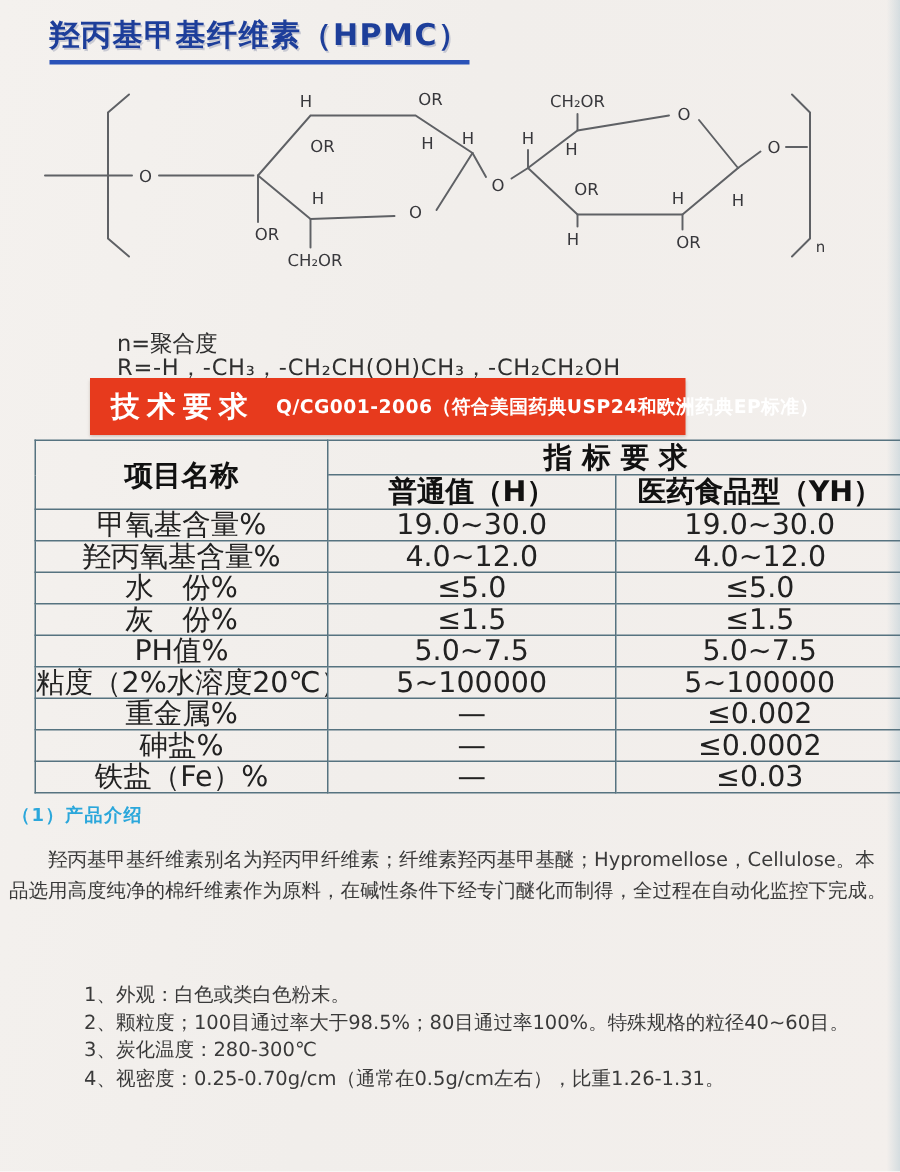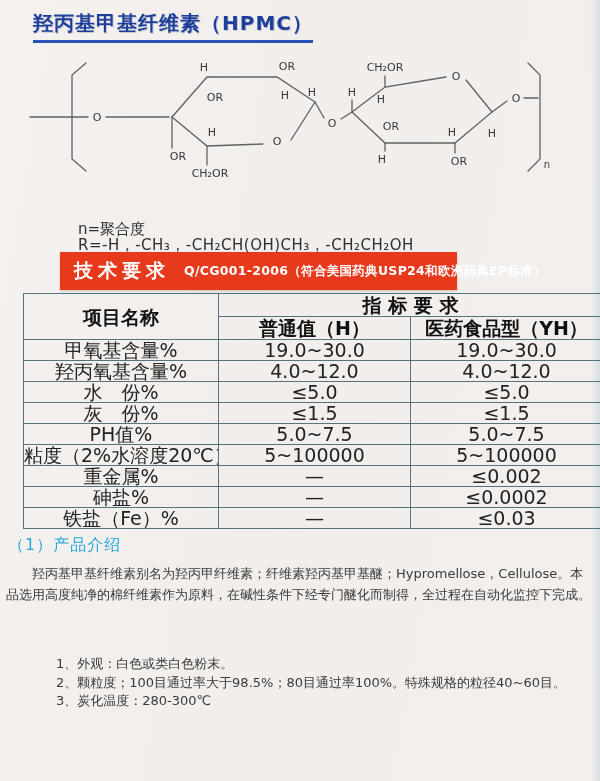--- a/index.html
+++ b/index.html
@@ -47,21 +47,21 @@
   .spec-table td {
     border:1px solid #567380; text-align:center; vertical-align:middle;
     padding:0; height:20px; line-height:20px; overflow:hidden; white-space:nowrap;
   }
   .spec-table tr.hdr td { height:22px; line-height:22px; font-weight:bold; color:#111; }
   .spec-table .c1 { width:194px; }
   .spec-table .c2 { width:166px;margin-left:32px; }
   .spec-table .c3 { width:200px; }
   .sec-heading {
     position:absolute; left:8px;
-    color:#2ba7db; font-size:16px; font-weight:normal; letter-spacing:1px;
+    color:#2ba7db; font-size:12px; font-weight:bold; letter-spacing:1px;
   }
   .intro-heading { top:535px; }
   .app-heading { top:627px; }
   .intro-body {
     position:absolute; left:6px; top:563px; width:589px;
     font-size:13px; line-height:21px; color:#3a3a3a; text-indent:2em;
   }
   .app-list { position:absolute; left:56px; top:657px; width:540px; font-size:13px; color:#3a3a3a; }
   .app-list .item { margin-bottom:5px; line-height:13.5px; white-space:nowrap; }
   .app-list .item.bold { font-weight:bold; color:#222; margin-left:7px; }
@@ -186,14 +186,15 @@
   </tbody>
     </table>
 
   <div class="sec-heading intro-heading">（1）产品介绍</div>
   <div class="intro-body">羟丙基甲基纤维素别名为羟丙甲纤维素；纤维素羟丙基甲基醚；Hypromellose，Cellulose。本品选用高度纯净的棉纤维素作为原料，在碱性条件下经专门醚化而制得，全过程在自动化监控下完成。</div>
 
   <div class="app-list">
     <div class="item">1、外观：白色或类白色粉末。</div>
     <div class="item">2、颗粒度；100目通过率大于98.5%；80目通过率100%。特殊规格的粒径40~60目。</div>
     <div class="item">3、炭化温度：280-300℃</div>
+    <div class="item">4、视密度：0.25-0.70g/cm（通常在0.5g/cm左右），比重1.26-1.31。</div>
   </div>
 </div>
 
 </body></html>

